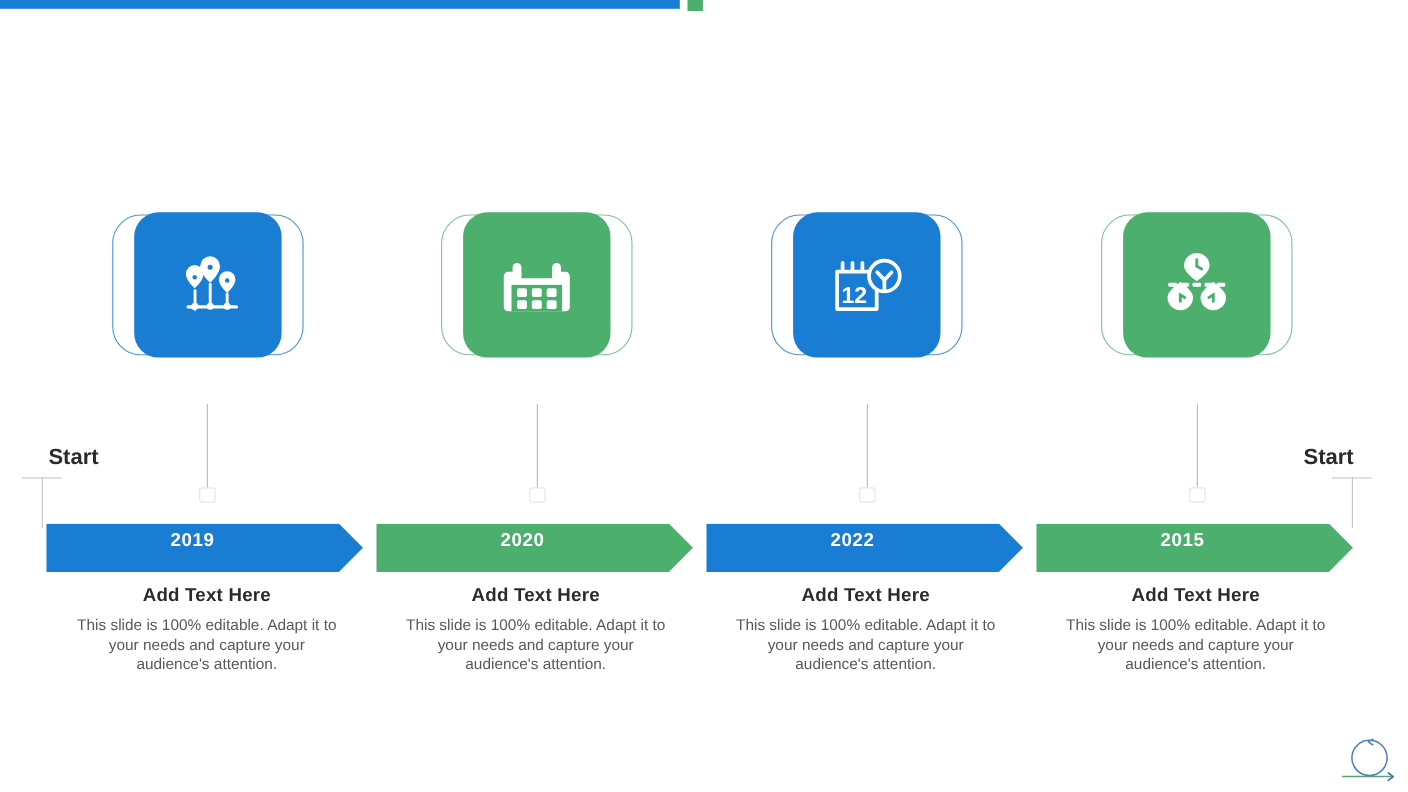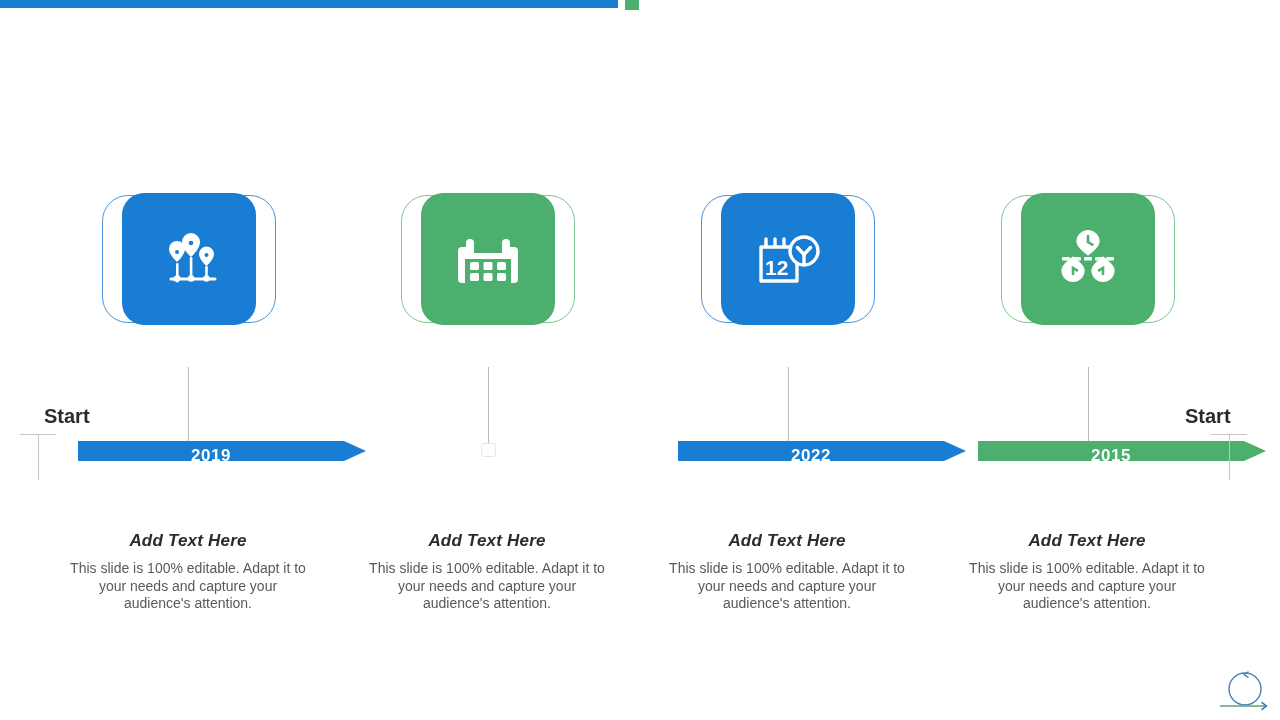--- a/index.html
+++ b/index.html
@@ -88,23 +88,22 @@
     width: 15px;
     height: 14px;
     background: #ffffff;
     border-radius: 3px;
     border: 1px solid #e6e6e6;
   }
 
   
   .bar {
     position: absolute;
-    top: 441px;
-    height: 20px;
-    margin-left: 36px;
+    top: 476px;
+    height: 44px;
   }
   .bar-shape {
     position: absolute;
     inset: 0;
     clip-path: polygon(0 0, calc(100% - 22px) 0, 100% 50%, calc(100% - 22px) 100%, 0 100%);
   }
   .bar-shape.blue  { background: #1a7dd4; }
   .bar-shape.green { background: #4caf6e; }
 
   .bar-label {
@@ -159,21 +158,20 @@
     top: 528px;
     width: 240px;
     text-align: center;
   }
   .tb-heading {
     font-size: 17px;
     font-weight: bold;
     color: #2b2b2b;
     line-height: 26px;
     letter-spacing: 0.2px;
-    font-style: italic;
   }
   .tb-body {
     margin-top: 6px;
     font-size: 14px;
     color: #595959;
     line-height: 17.5px;
   }
 
   
   #logo {
@@ -246,20 +244,24 @@
             <rect x="31.5" y="50" width="9" height="8" rx="1.6"></rect>
             <rect x="45" y="50" width="9" height="8" rx="1.6"></rect>
           </g>
         </svg>
       </span>
     </div>
   </div>
   <div class="connector" style="left:488px;"></div>
   <div class="notch" style="left:481px;"></div>
 
+  <div class="bar" style="left:342px; width:288px;">
+    <div class="bar-shape green"></div>
+    <div class="bar-label offset">2020</div>
+  </div>
 
   <div class="textblock" style="left:367px;">
     <div class="tb-heading">Add Text Here</div>
     <div class="tb-body">This slide is 100% editable.  Adapt it to your needs and capture your audience's attention.</div>
   </div>
 
   <div class="card blue" style="left:701px;">
     <div class="card-inner blue">
       <span>
         <svg width="74" height="74" viewBox="0 0 74 74" fill="none">

